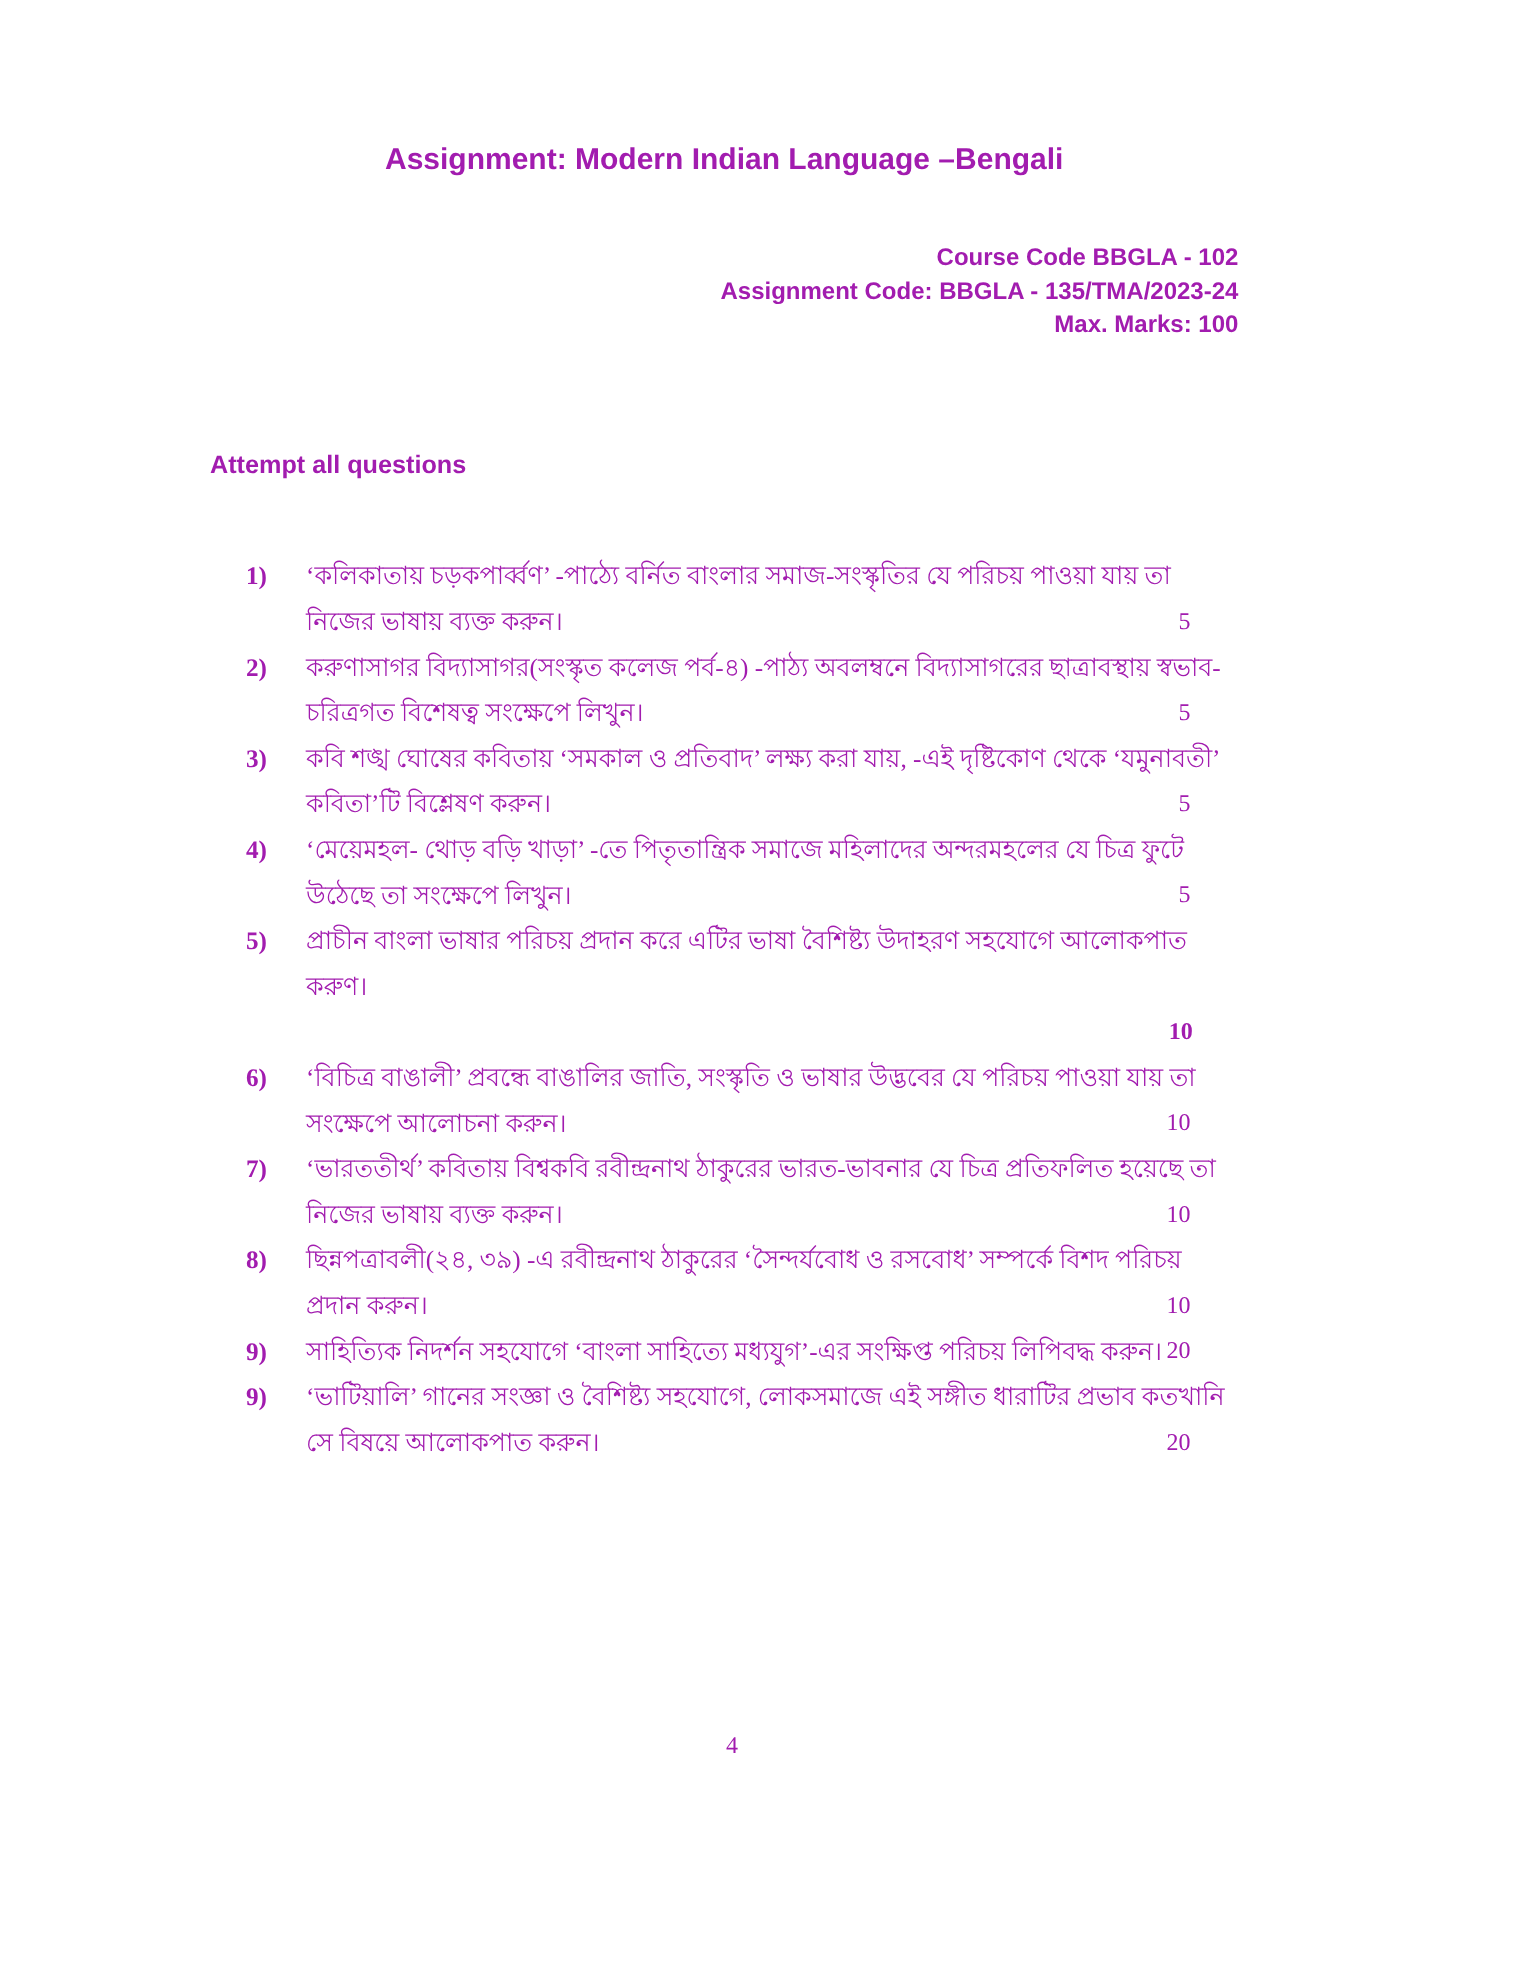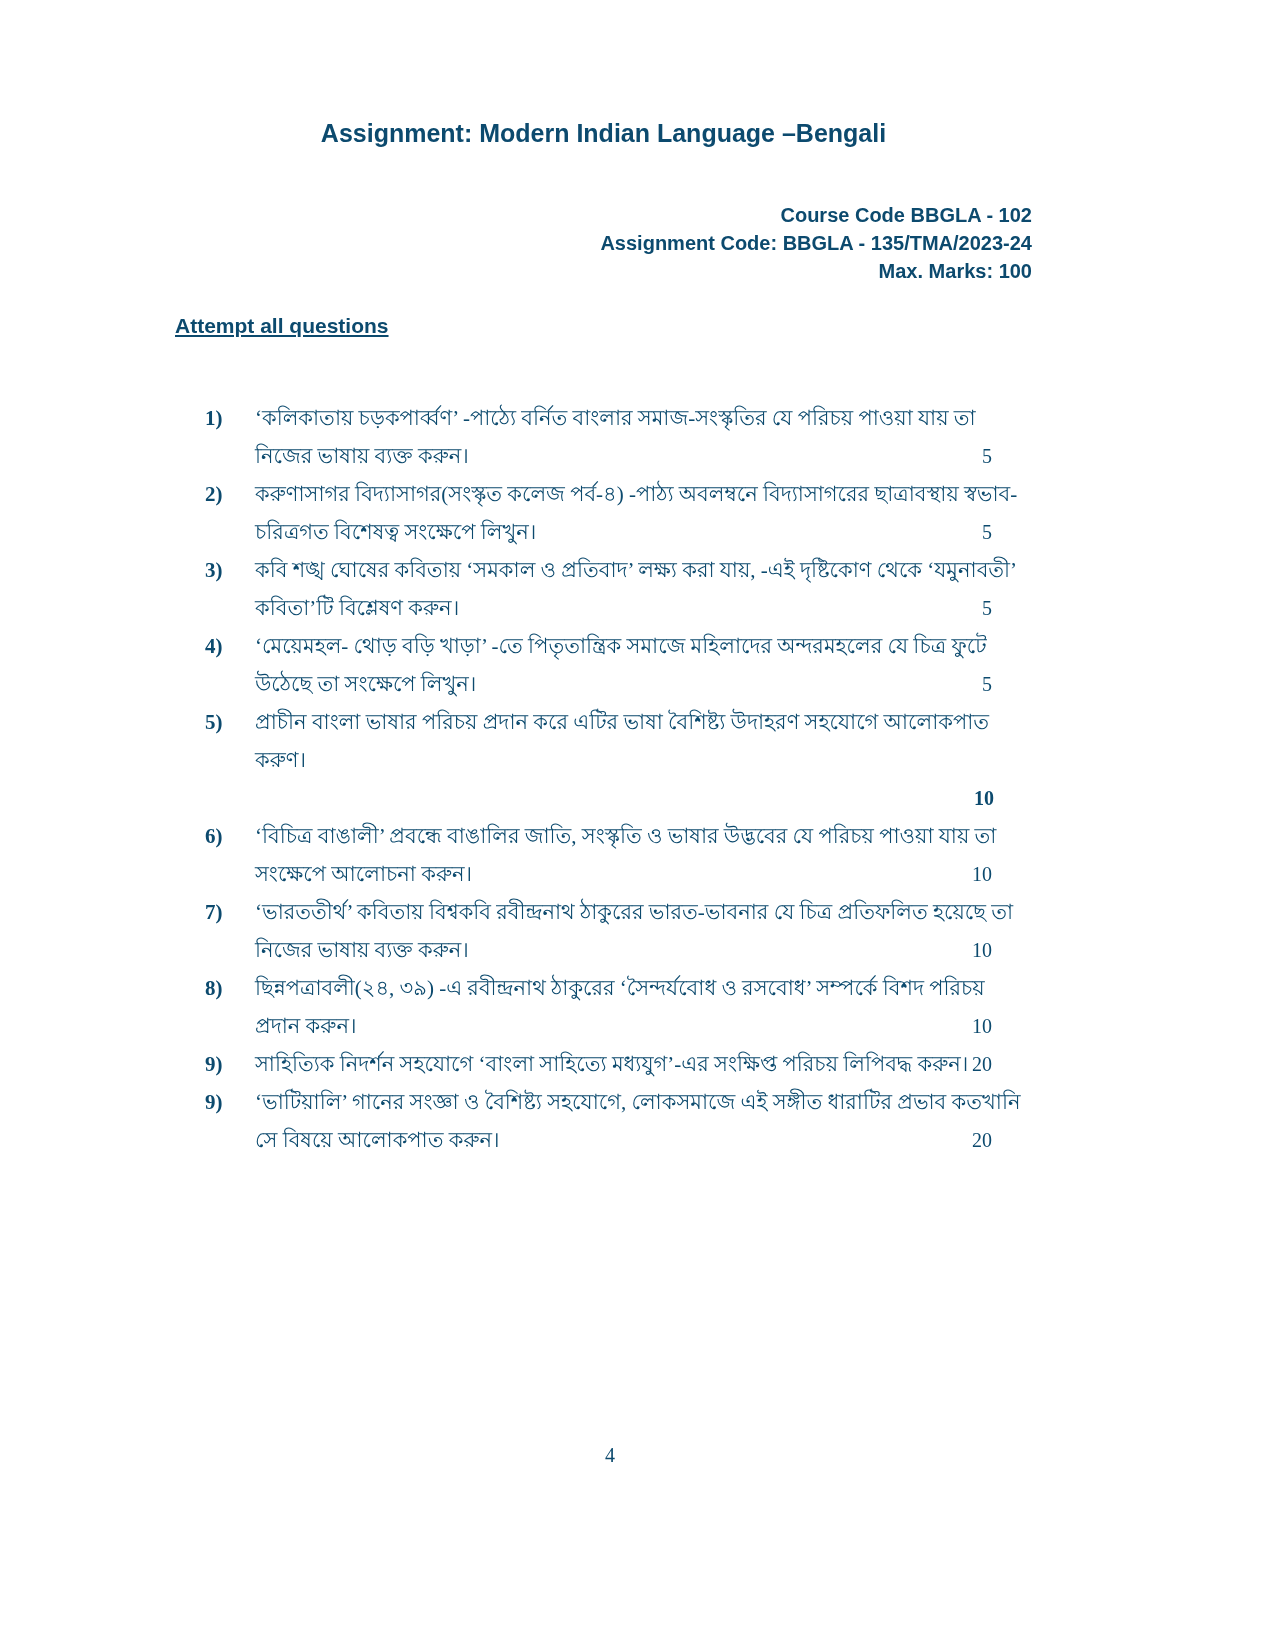--- a/index.html
+++ b/index.html
@@ -5,21 +5,21 @@
   html, body {
     margin: 0;
     padding: 0;
     background: #ffffff;
   }
   .page {
     position: relative;
     width: 1275px;
     height: 1650px;
     background: #ffffff;
-    color: #0c4a6e;
+    color: #a21caf;
     overflow: hidden;
     font-family: "Liberation Serif", serif;
   }
   .content {
     margin-left: 175px;
     width: 857px;
   }
   .title-block {
     padding-top: 114px;
     text-align: center;
@@ -30,26 +30,25 @@
   }
   .header-info {
     margin-top: 48px;
     text-align: right;
     font-family: "Liberation Sans", sans-serif;
     font-weight: bold;
     font-size: 20px;
     line-height: 28px;
   }
   .attempt-line {
-    margin-top: 26px;
+    margin-top: 88px;
     font-family: "Liberation Sans", sans-serif;
     font-weight: bold;
     font-size: 21px;
     line-height: 30px;
-    text-decoration: underline;
   }
   .questions {
     margin-top: 58px;
     margin-left: 30px; 
   }
   .question {
     display: flex;
     align-items: flex-start;
   }
   .q-num {

